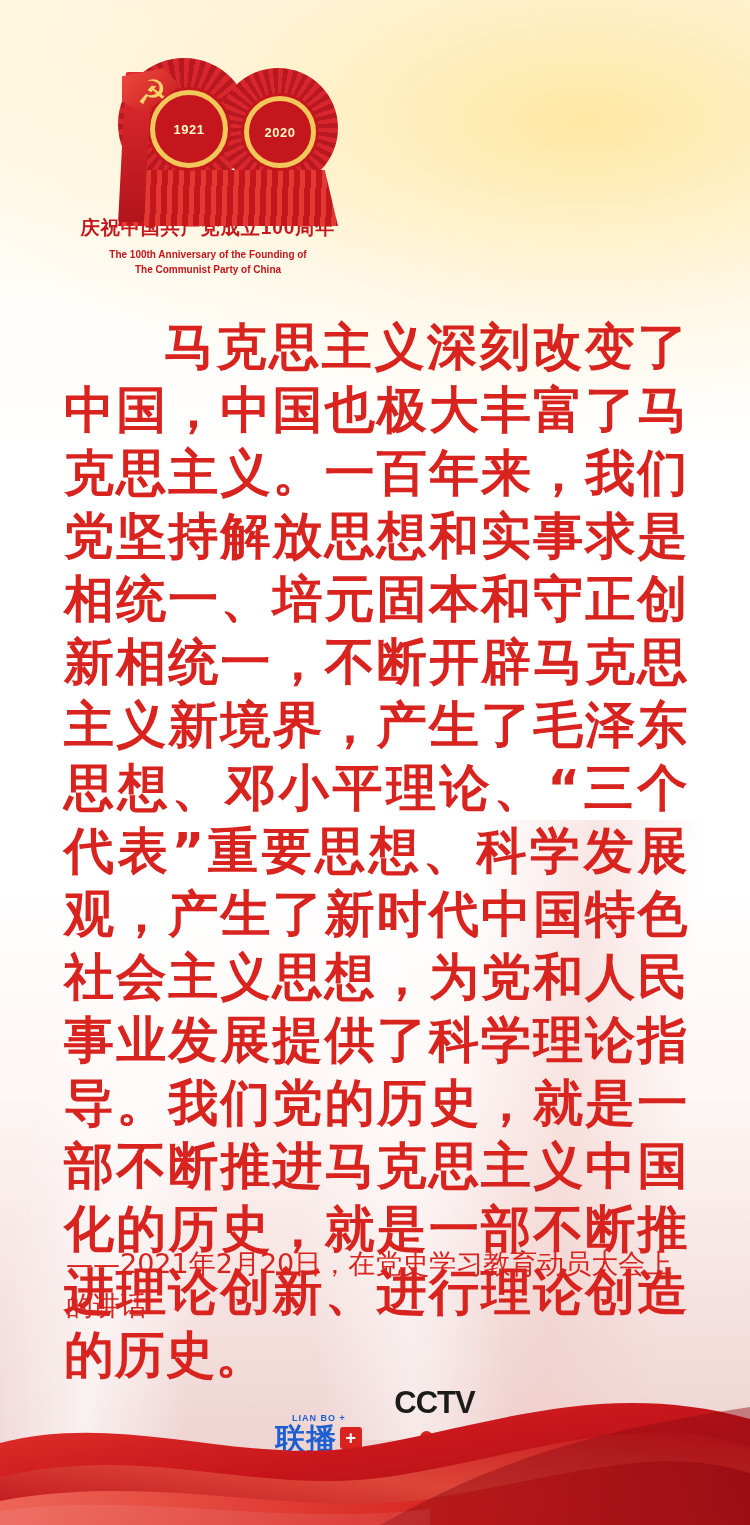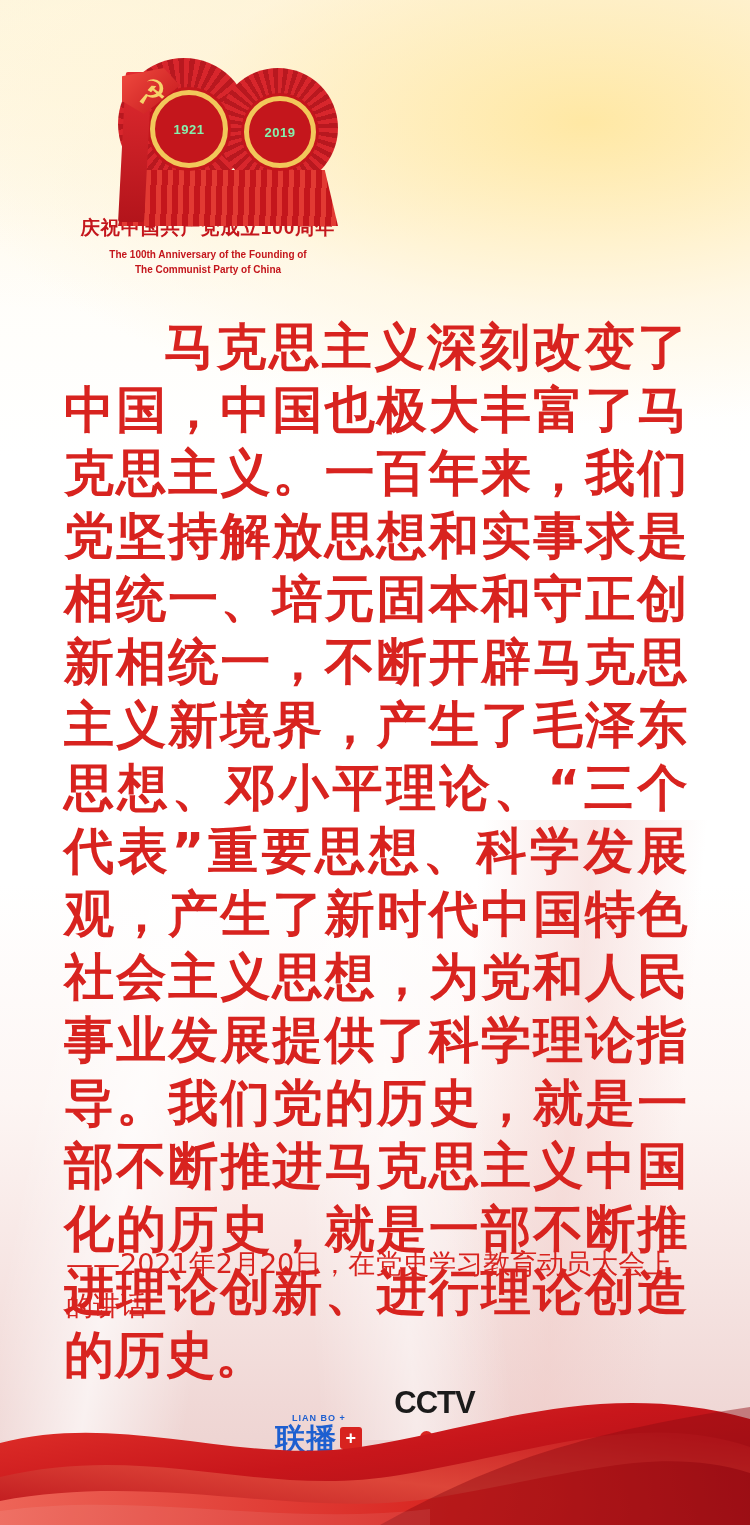--- a/index.html
+++ b/index.html
@@ -60,21 +60,21 @@
     background: #c4161c;
     border: 5px solid #f2c85a;
     box-shadow: 0 0 0 3px #c4161c;
     display: flex;
     align-items: center;
     justify-content: center;
   }
   .ring-1 { left: 92px; top: 40px; width: 68px; height: 68px; }
   .ring-2 { left: 186px; top: 46px; width: 62px; height: 62px; }
   .ring span {
-    color: #86efac;
+    color: #fef9c3;
     font-size: 13px;
     font-weight: bold;
     letter-spacing: 0.5px;
     font-family: "Liberation Sans", sans-serif;
   }
   .one-bar {
     position: absolute;
     left: 64px;
     top: 22px;
     width: 26px;
@@ -256,21 +256,21 @@
 
   <div class="emblem">
     <div class="emblem-logo">
       <div class="ray-burst burst-1"></div>
       <div class="ray-burst burst-2"></div>
       <div class="base-rays"></div>
       <div class="ring ring-1">
         <span>1921</span>
       </div>
       <div class="ring ring-2">
-        <span>2019</span>
+        <span>2020</span>
       </div>
       <div class="one-bar"></div>
       <div class="one-flag"></div>
       <div class="hammer-sickle">☭</div>
     </div>
     <div class="emblem-cn">庆祝中国共产党成立100周年</div>
     <div class="emblem-en">
       <div>The 100th Anniversary of the Founding of</div>
       <div>The Communist Party of China</div>
     </div>

